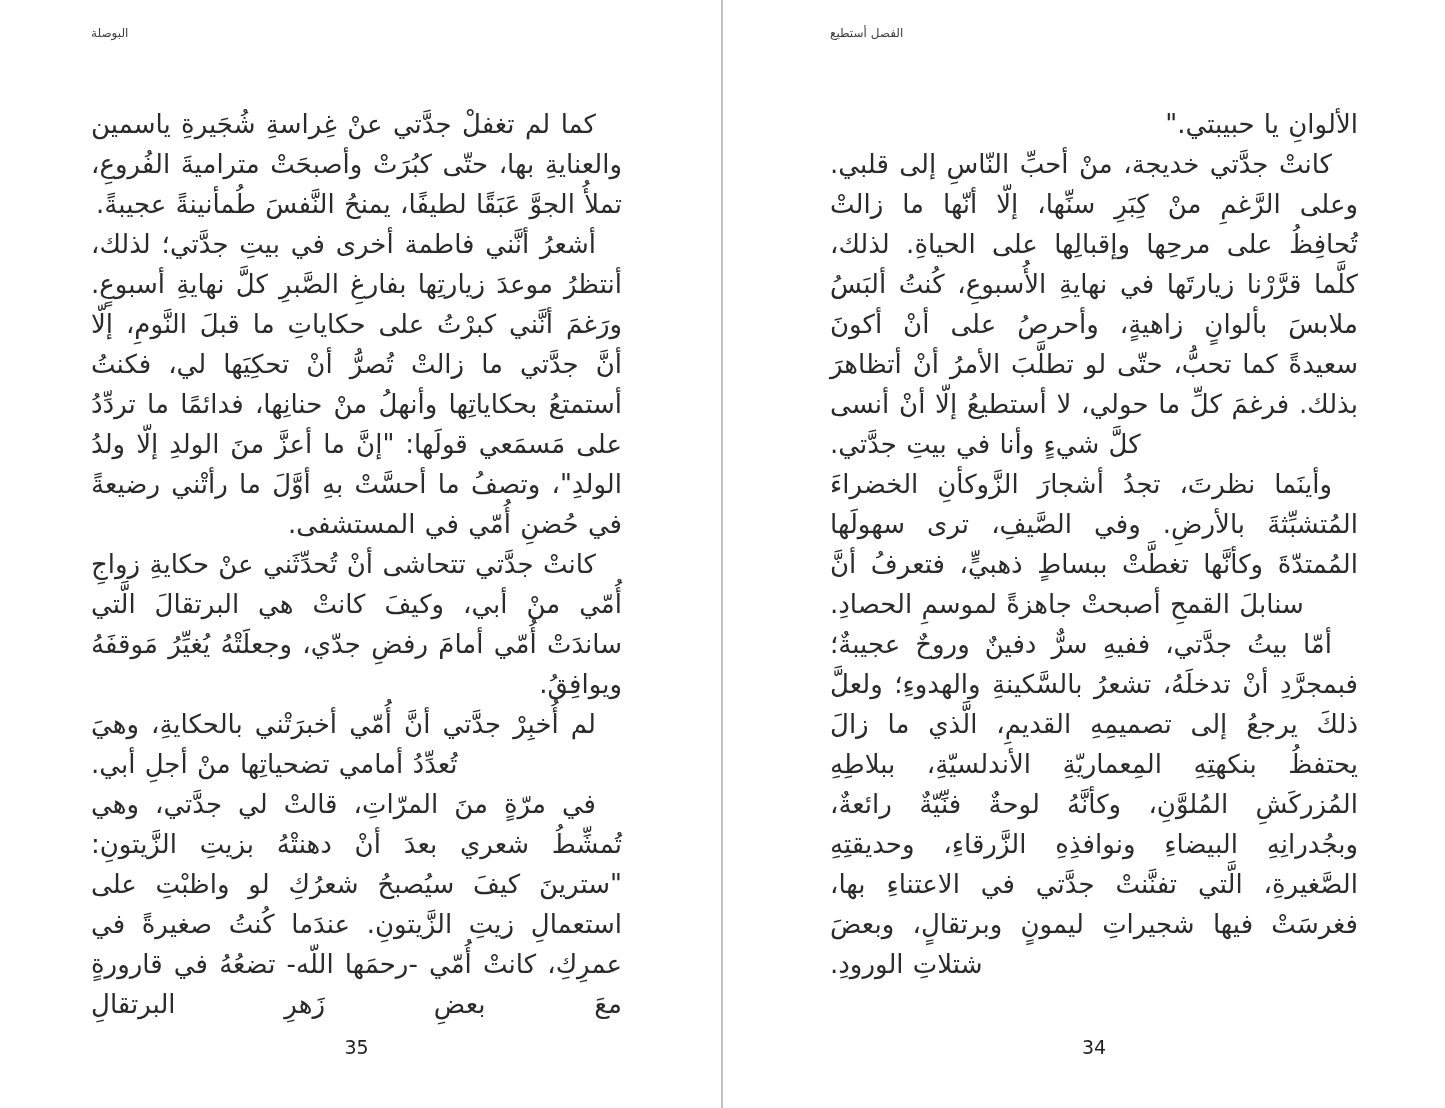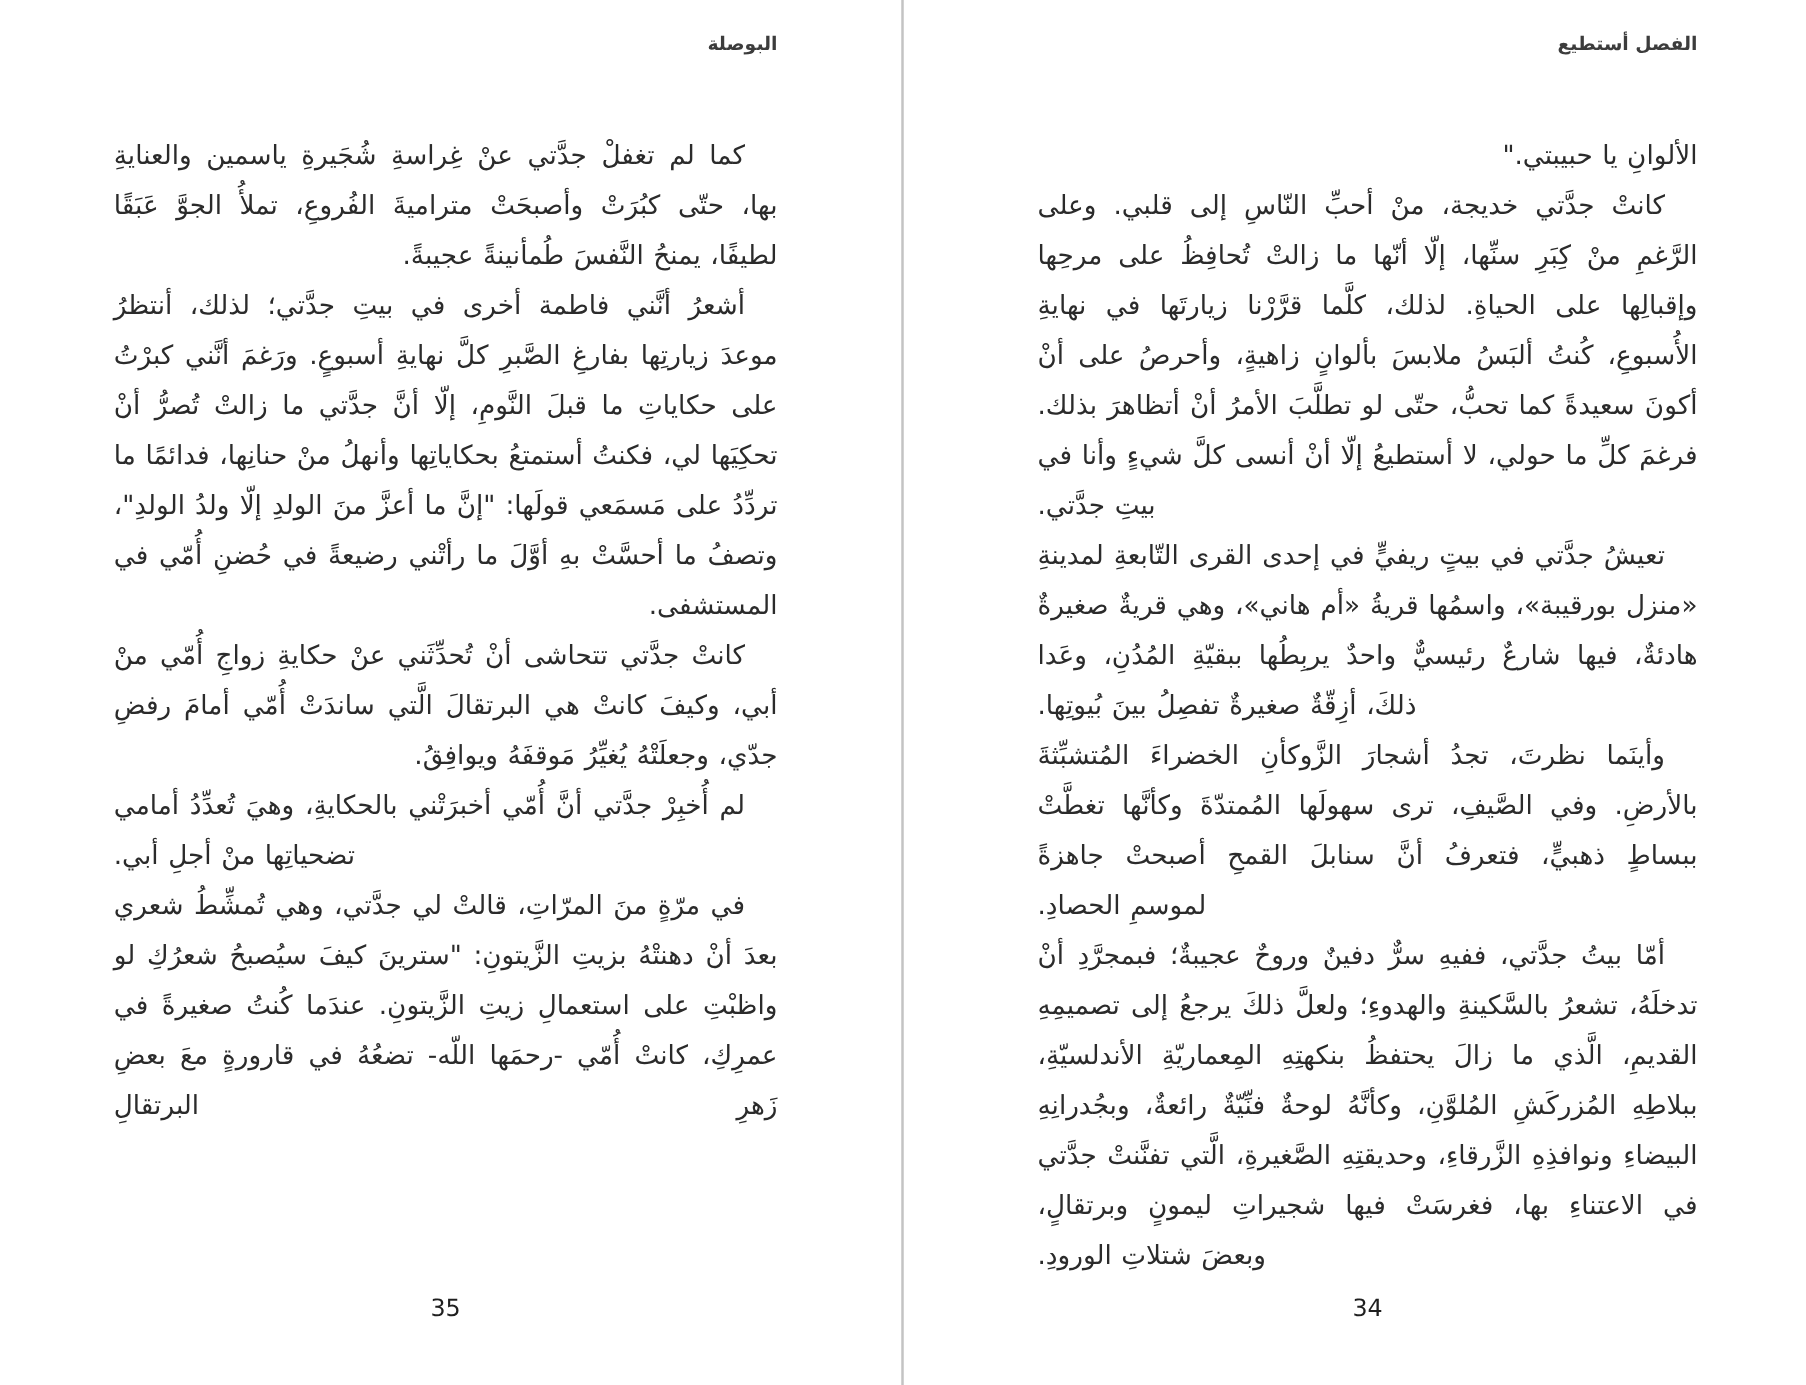--- a/index.html
+++ b/index.html
@@ -27,31 +27,30 @@
     width:2px;height:1108px;
     background:var(--divider);
   }
   .page{
     position:absolute;top:0;height:1108px;
   }
   .page-left{left:91px;width:531px;}
   .page-right{left:830px;width:528px;}
   .running-header{
     position:absolute;top:26px;left:0;right:0;
-    text-align:right;
-    font-size:15px;
+    text-align:left;
+    font-size:12px;
     color:var(--header);
     direction:rtl;
-    font-weight:bold;
   }
   .page-body{
     position:absolute;top:104px;left:0;right:0;
     direction:rtl;
     text-align:justify;
-    font-size:21px;
+    font-size:26px;
     line-height:40px;
     color:var(--text);
     word-spacing:1px;
   }
   .page-body p{
     margin:0;
     text-indent:26px;
   }
   .page-body p.no-indent{text-indent:0;}
   .page-body p.last-left{text-align-last:left;}
@@ -68,21 +67,20 @@
 </head>
 <body>
 
 <div class="spread">
 
   <div class="page page-right">
     <div class="running-header">الفصل أستطيع</div>
     <div class="page-body" lang="ar" dir="rtl">
       <p class="no-indent last-right">الألوانِ يا حبيبتي."</p>
       <p class="last-left">كانتْ جدَّتي خديجة، منْ أحبِّ النّاسِ إلى قلبي. وعلى الرَّغمِ منْ كِبَرِ سنِّها، إلّا أنّها ما زالتْ تُحافِظُ على مرحِها وإقبالِها على الحياةِ. لذلك، كلَّما قرَّرْنا زيارتَها في نهايةِ الأُسبوعِ، كُنتُ ألبَسُ ملابسَ بألوانٍ زاهيةٍ، وأحرصُ على أنْ أكونَ سعيدةً كما تحبُّ، حتّى لو تطلَّبَ الأمرُ أنْ أتظاهرَ بذلك. فرغمَ كلِّ ما حولي، لا أستطيعُ إلّا أنْ أنسى كلَّ شيءٍ وأنا في بيتِ جدَّتي.</p>
-      <p class="last-left">تعيشُ جدَّتي في بيتٍ ريفيٍّ في إحدى القرى التّابعةِ لمدينةِ «منزل بورقيبة»، واسمُها قريةُ «أم هاني»، وهي قريةٌ صغيرةٌ هادئةٌ، فيها شارعٌ رئيسيٌّ واحدٌ يربِطُها ببقيّةِ المُدُنِ، وعَدا ذلكَ، أزِقّةٌ صغيرةٌ تفصِلُ بينَ بُيوتِها.</p>
       <p class="last-left">وأينَما نظرتَ، تجدُ أشجارَ الزَّوكأنِ الخضراءَ المُتشبِّثةَ بالأرضِ. وفي الصَّيفِ، ترى سهولَها المُمتدّةَ وكأنَّها تغطَّتْ ببساطٍ ذهبيٍّ، فتعرفُ أنَّ سنابلَ القمحِ أصبحتْ جاهزةً لموسمِ الحصادِ.</p>
       <p class="last-left">أمّا بيتُ جدَّتي، ففيهِ سرٌّ دفينٌ وروحٌ عجيبةٌ؛ فبمجرَّدِ أنْ تدخلَهُ، تشعرُ بالسَّكينةِ والهدوءِ؛ ولعلَّ ذلكَ يرجعُ إلى تصميمِهِ القديمِ، الَّذي ما زالَ يحتفظُ بنكهتِهِ المِعماريّةِ الأندلسيّةِ، ببلاطِهِ المُزركَشِ المُلوَّنِ، وكأنَّهُ لوحةٌ فنِّيّةٌ رائعةٌ، وبجُدرانِهِ البيضاءِ ونوافذِهِ الزَّرقاءِ، وحديقتِهِ الصَّغيرةِ، الَّتي تفنَّنتْ جدَّتي في الاعتناءِ بها، فغرسَتْ فيها شجيراتِ ليمونٍ وبرتقالٍ، وبعضَ شتلاتِ الورودِ.</p>
     </div>
     <div class="page-number">34</div>
   </div>
 
   <div class="divider"></div>
 
   <div class="page page-left">
     <div class="running-header">البوصلة</div>

